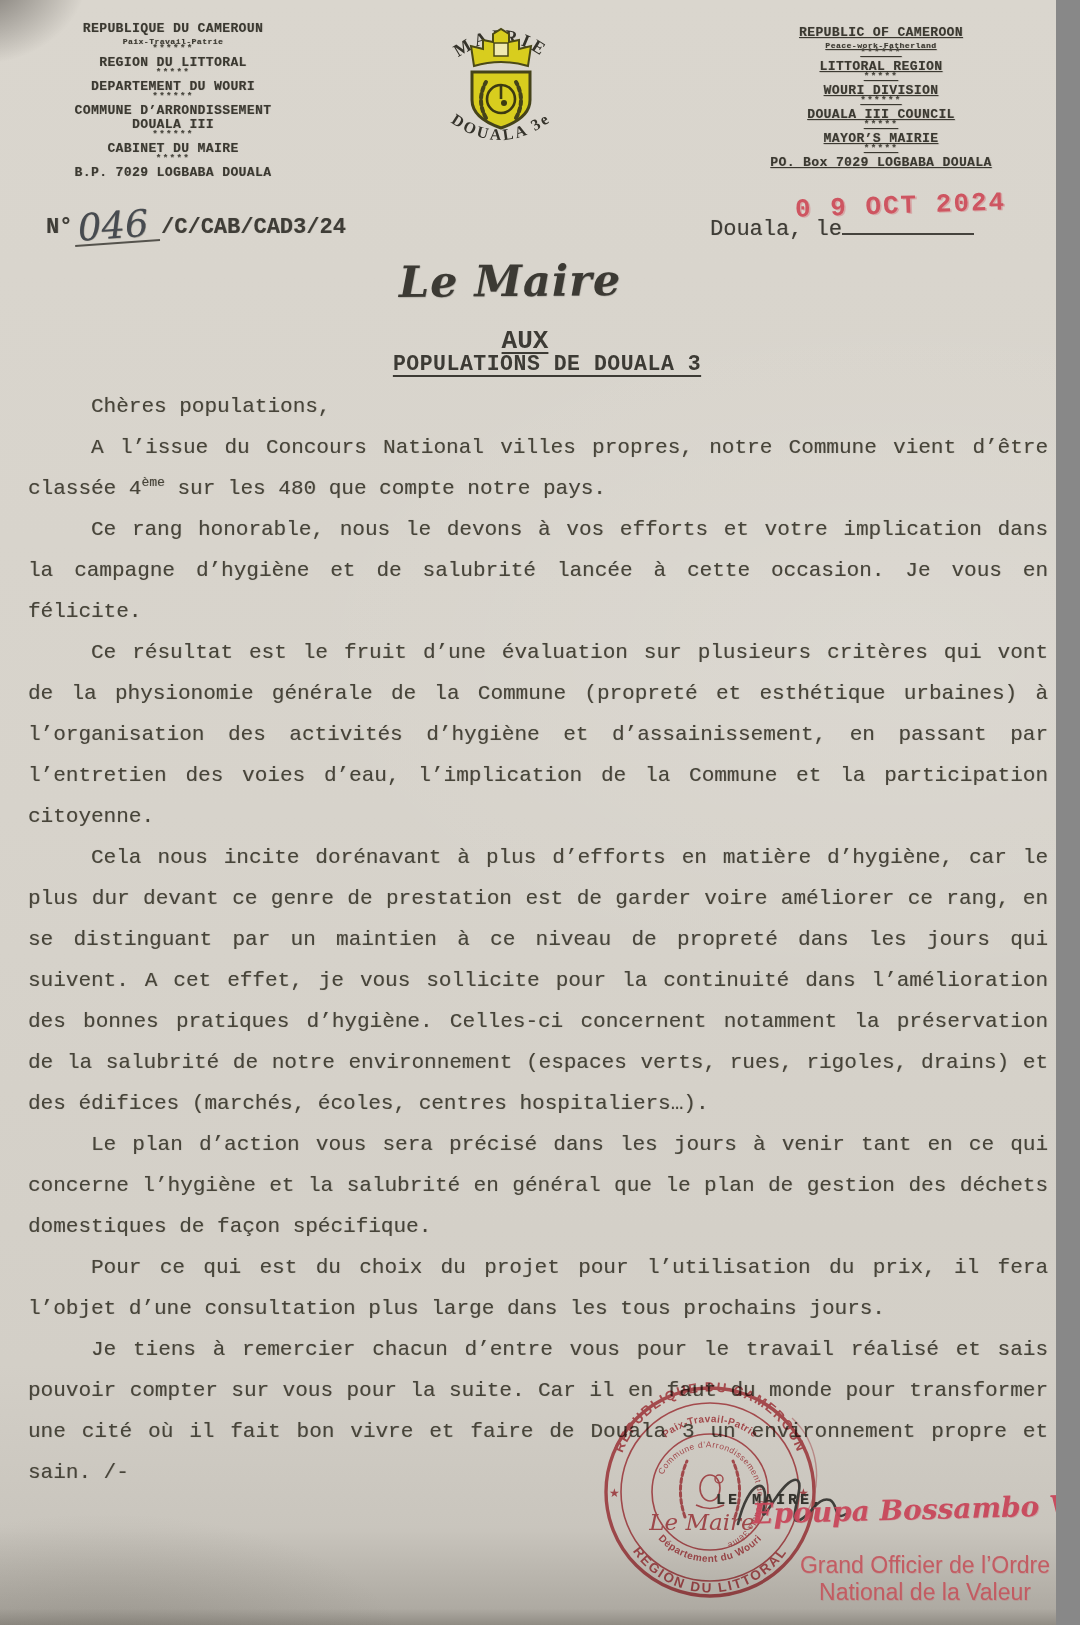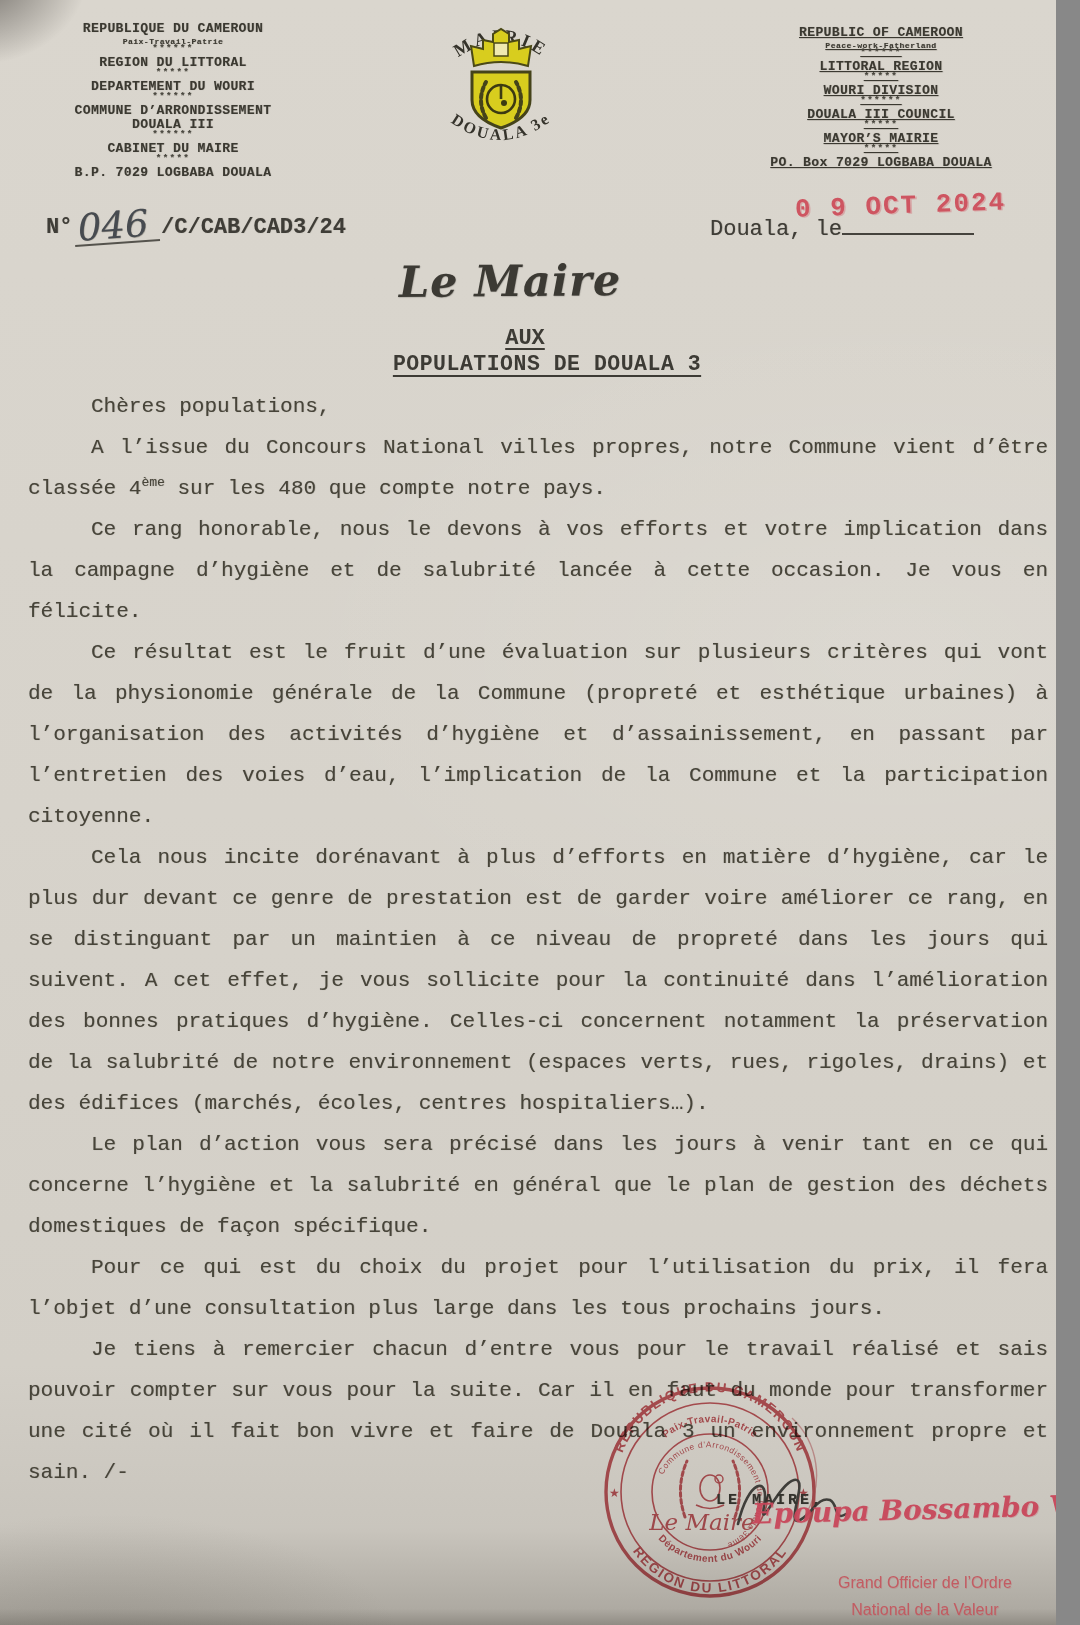--- a/index.html
+++ b/index.html
@@ -38,21 +38,21 @@
     text-shadow:1.5px 1px 0 rgba(206,75,88,.35);
   }
   
   .title-script{
     position:absolute;left:0;top:256px;width:1020px;text-align:center;
     font-family:"DejaVu Serif",serif;font-style:italic;font-weight:bold;font-size:43px;color:#3c3a34;
     letter-spacing:1px;transform:rotate(-.5deg);text-shadow:.5px .5px 1px rgba(60,58,52,.4);
   }
   .title-aux{
     position:absolute;left:0;top:326px;width:1050px;text-align:center;
-    font-size:22px;font-weight:bold;color:#3d3b35;
+    font-size:26px;font-weight:bold;color:#3d3b35;
     text-decoration:underline;text-underline-offset:4px;text-decoration-thickness:2px;
   }
   .title-recipients{
     position:absolute;left:0;top:352px;width:1032px;text-align:center;
     font-size:21.5px;font-weight:bold;color:#3d3b35;letter-spacing:.5px;
     text-decoration:underline;text-underline-offset:5px;text-decoration-thickness:2px;padding-left:31px;
   }
   
   .body-text{
     position:absolute;left:28px;top:386px;width:1020px;
@@ -68,22 +68,22 @@
     position:absolute;left:716px;top:1492px;font-size:15px;font-weight:bold;letter-spacing:3px;
     color:#33322c;text-shadow:.4px .4px .8px rgba(50,48,42,.45);
   }
   .sig-name{
     position:absolute;left:752px;top:1492px;white-space:nowrap;
     font-family:"DejaVu Serif",serif;font-style:italic;font-weight:bold;font-size:28px;color:#c8475a;
     transform:rotate(-1.5deg);opacity:.95;text-shadow:.8px .6px 0 rgba(200,71,90,.3);
   }
   .sig-order{
     position:absolute;left:770px;top:1552px;width:310px;text-align:center;
-    font-family:"Liberation Sans",sans-serif;font-size:16px;line-height:27px;color:#c4555d;
-    opacity:.92;text-shadow:.6px .6px 0 rgba(196,85,93,.25);margin-top:17px;
+    font-family:"Liberation Sans",sans-serif;font-size:23px;line-height:27px;color:#c4555d;
+    opacity:.92;text-shadow:.6px .6px 0 rgba(196,85,93,.25);
   }
 </style>
 </head>
 <body>
 
 <div class="page">
 
   <div class="hdr hdr-left txt-soft">
     <div class="h-main h-tight">REPUBLIQUE DU CAMEROUN</div>
     <div class="h-motto">Paix-Travail-Patrie</div>

